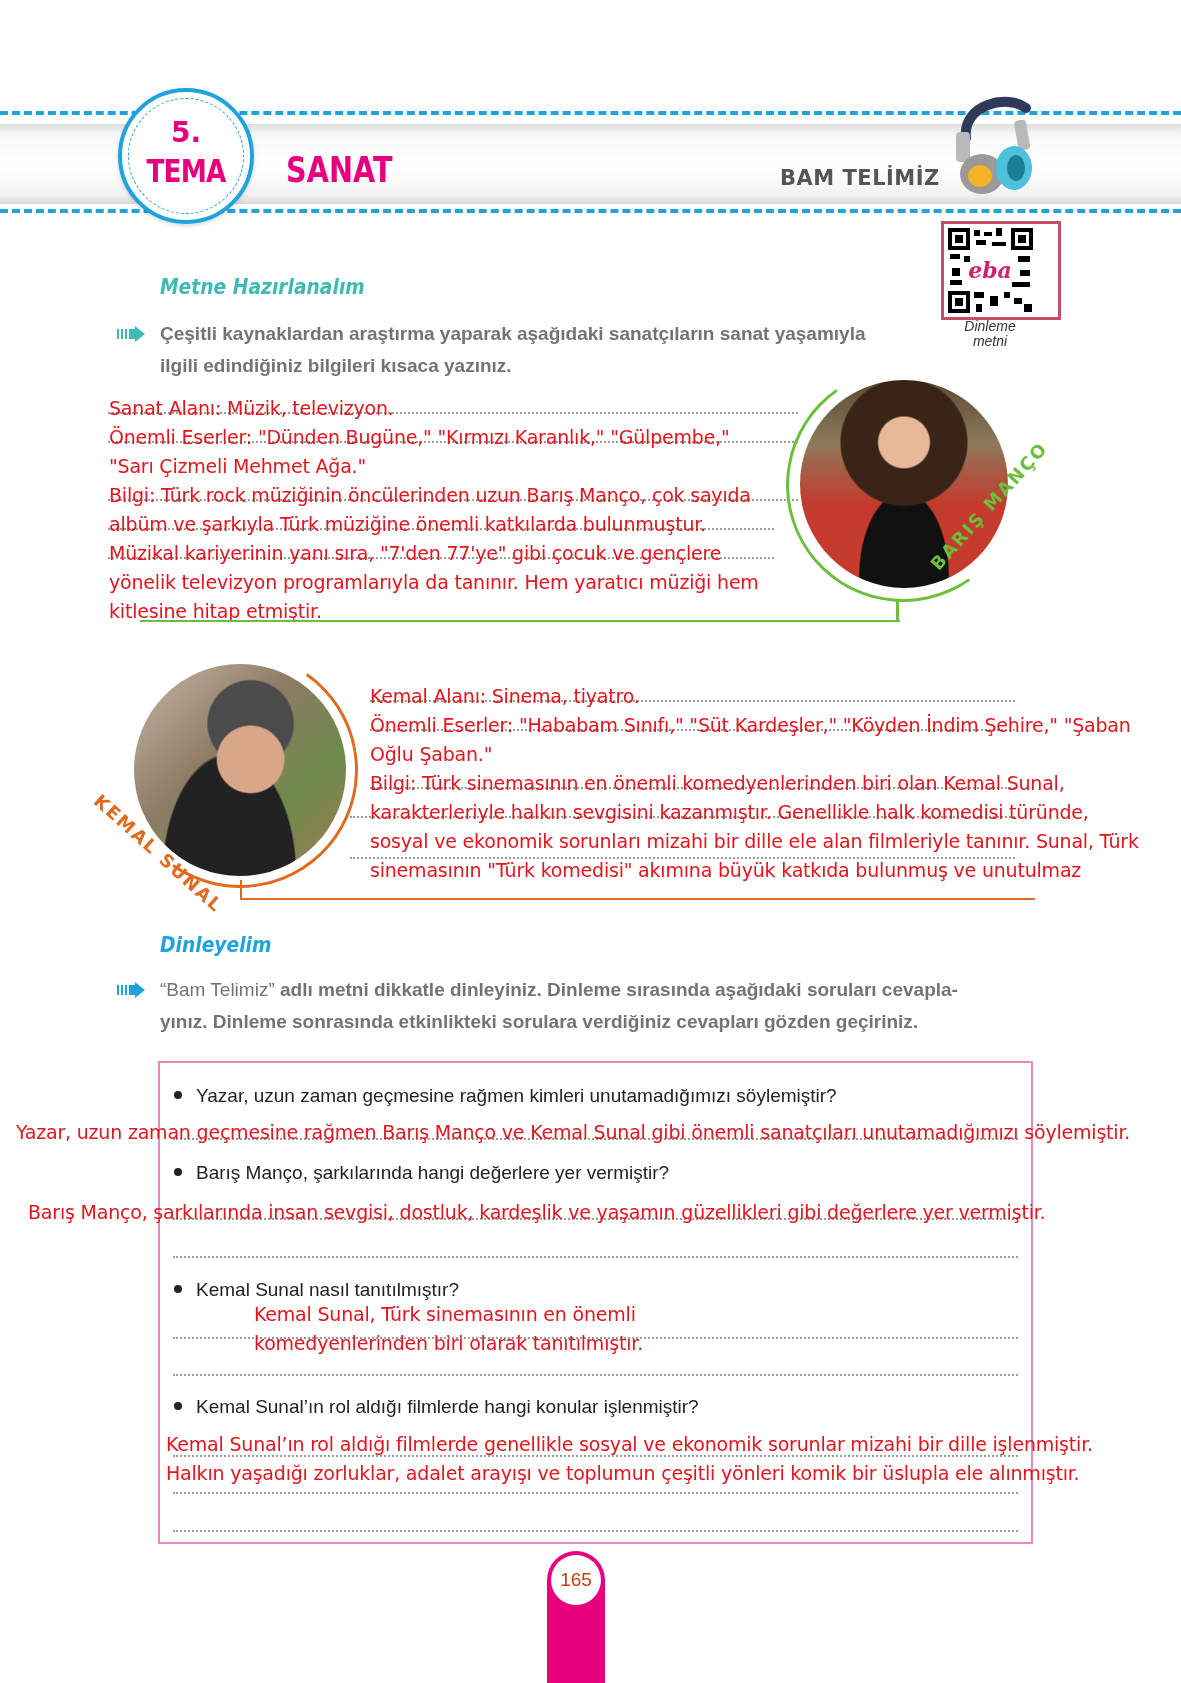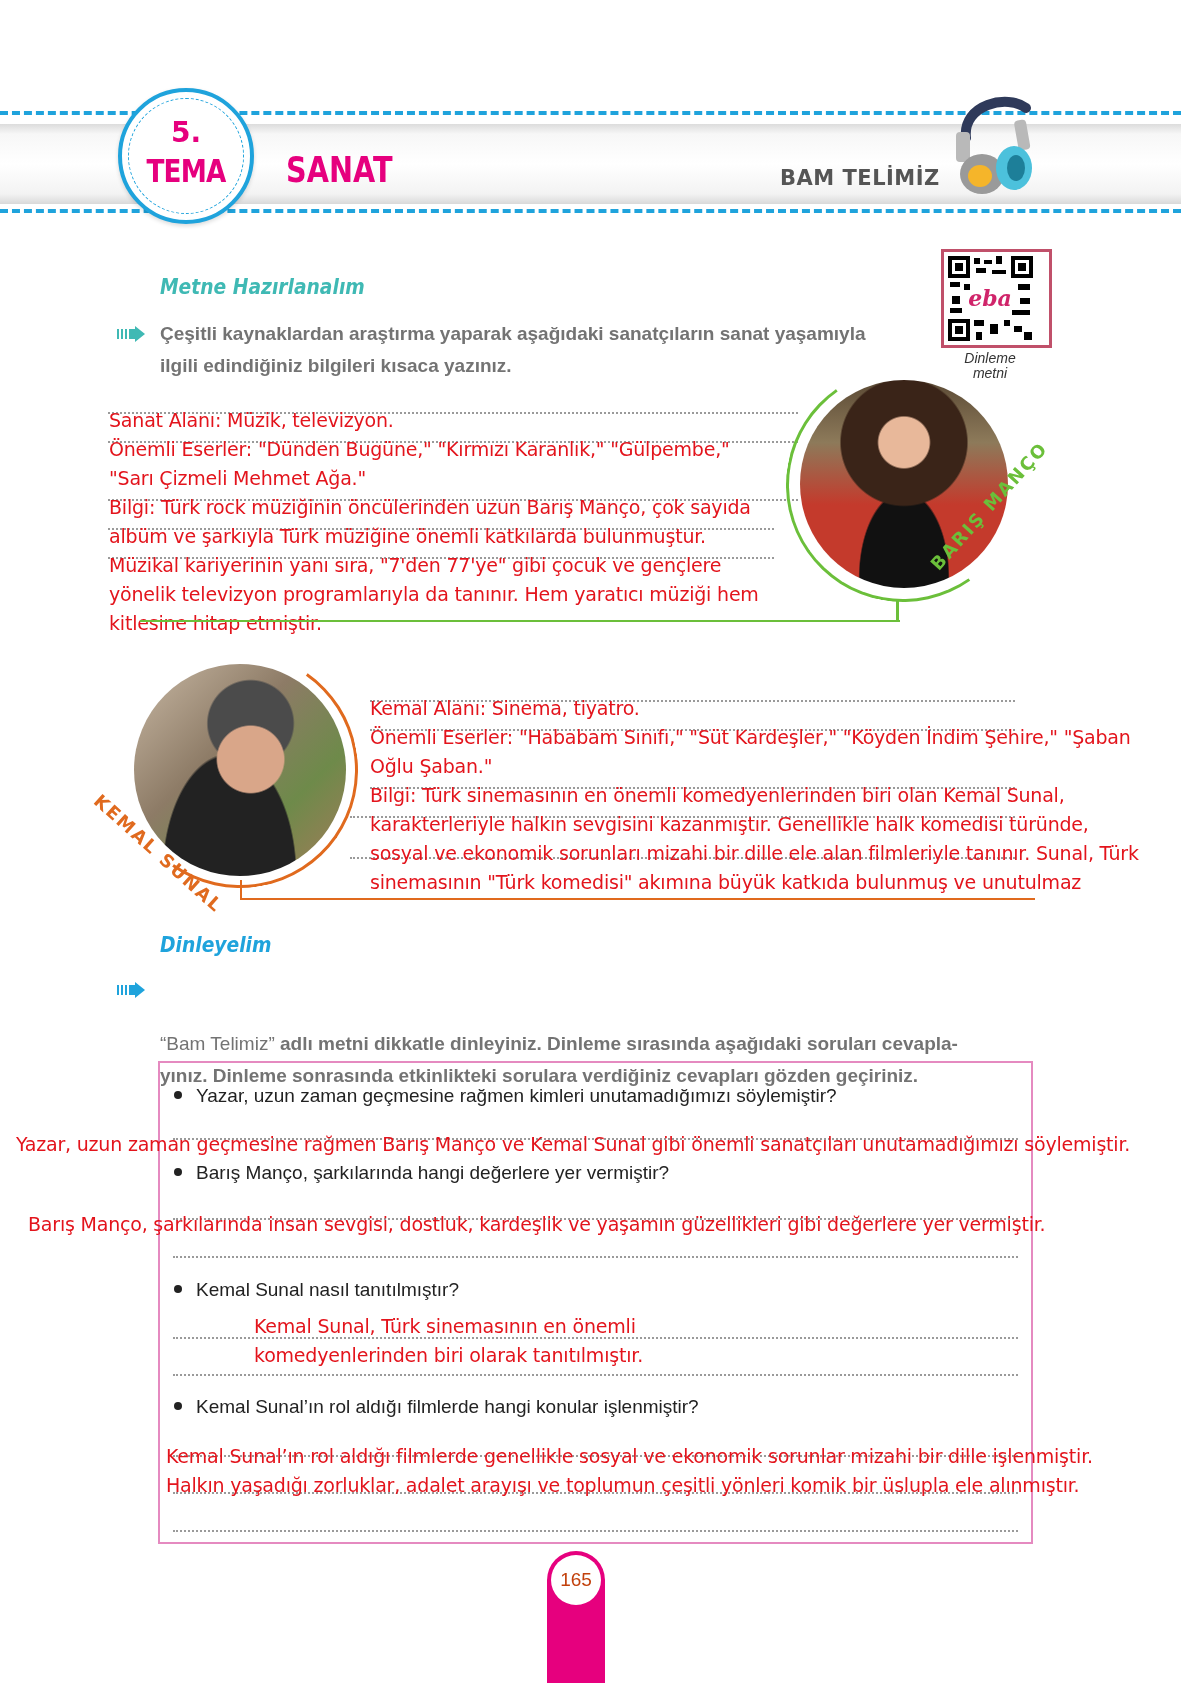--- a/index.html
+++ b/index.html
@@ -23,37 +23,37 @@
                transform: scaleX(0.82); letter-spacing: -1px; }
   .sanat-title { position: absolute; left: 286px; top: 150px; font-family: "DejaVu Sans", sans-serif;
                  font-weight: bold; font-size: 35px; color: #e6007e; transform: scaleX(0.82); transform-origin: left; }
   .bam-title { position: absolute; left: 780px; top: 166px; font-family: "DejaVu Sans", sans-serif;
                font-weight: bold; font-size: 21px; color: #555; letter-spacing: 0.5px; }
 
   
   .headphones { position: absolute; left: 948px; top: 94px; width: 90px; height: 104px; }
 
   
-  .qr { position: absolute; left: 941px; top: 221px; width: 111px; height: 99px; border: 3px solid #c0506a; background: #fff; padding: 4px; margin-top: 28px; }
+  .qr { position: absolute; left: 941px; top: 221px; width: 120px; height: 99px; border: 3px solid #c0506a; background: #fff; padding: 4px; }
   .qr-caption { position: absolute; left: 945px; top: 319px; width: 90px; text-align: center;
-                font-style: italic; font-size: 14px; line-height: 15px; color: #333; margin-top: 32px; }
+                font-style: italic; font-size: 14px; line-height: 15px; color: #333; }
 
   
   .section-title { position: absolute; font-family: "DejaVu Sans", sans-serif; font-style: italic; font-weight: bold;
                    font-size: 22px; transform: scaleX(0.85); transform-origin: left; }
 
   .arrow-icon { position: absolute; width: 30px; height: 16px; }
 
   .instruction { position: absolute; font-family: "Liberation Sans", sans-serif; font-weight: bold; font-size: 19px;
                  line-height: 32px; color: #737373; }
   .instruction .normal { font-weight: normal; }
 
   
   .red { color: #e3141c; font-family: "DejaVu Sans", sans-serif; font-size: 19px; line-height: 29px; letter-spacing: -0.2px; }
-  .red-block { position: absolute; margin-top: 12px; }
+  .red-block { position: absolute; }
   .red-line { white-space: nowrap; display: block; }
 
   .dots { position: absolute; height: 0; border-top: 2px dotted #9a9a9a; }
 
   
   .photo { position: absolute; border-radius: 50%; overflow: hidden; }
   .baris-photo { left: 800px; top: 380px; width: 208px; height: 208px;
                  background: radial-gradient(circle at 50% 30%, #e8b89a 0 14%, #3a2418 15% 35%, transparent 36%),
                              radial-gradient(ellipse at 50% 95%, #111 0 30%, transparent 31%),
                              linear-gradient(#5b4a35 0%, #8d7a5a 30%, #c43a2c 60%, #c43a2c 100%); }
@@ -210,21 +210,21 @@
 
 <svg class="arrow-icon" style="left:117px; top:982px;" viewBox="0 0 30 16">
   <g fill="#1fa3dc">
       <rect x="0" y="3" width="2" height="10"></rect>
       <rect x="4" y="3" width="2" height="10"></rect>
       <rect x="8" y="3" width="2" height="10"></rect>
       <rect x="12" y="3" width="6" height="10"></rect>
       <polygon points="18,0 28,8 18,16"></polygon>
     </g>
 </svg>
-<div class="instruction" style="left:160px; top:1028px;">
+<div class="instruction" style="left:160px; top:974px;">
   <div><span class="normal">“Bam Telimiz”</span><span> adlı metni dikkatle dinleyiniz. Dinleme sırasında aşağıdaki soruları cevapla-</span></div>
   <div>yınız. Dinleme sonrasında etkinlikteki sorulara verdiğiniz cevapları gözden geçiriniz.</div>
 </div>
 
 <div class="qbox"></div>
 
 <div class="dots" style="left:173px; top:1138px; width:845px;"></div>
 <div class="dots" style="left:173px; top:1218px; width:845px;"></div>
 <div class="dots" style="left:173px; top:1256px; width:845px;"></div>
 <div class="dots" style="left:173px; top:1337px; width:845px;"></div>

